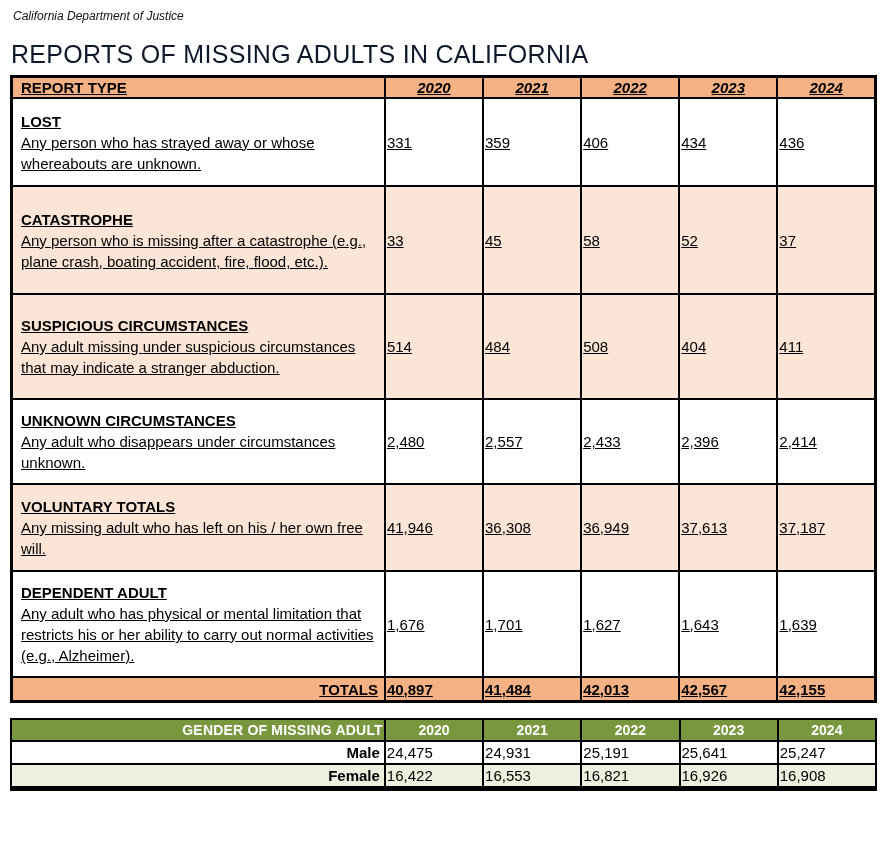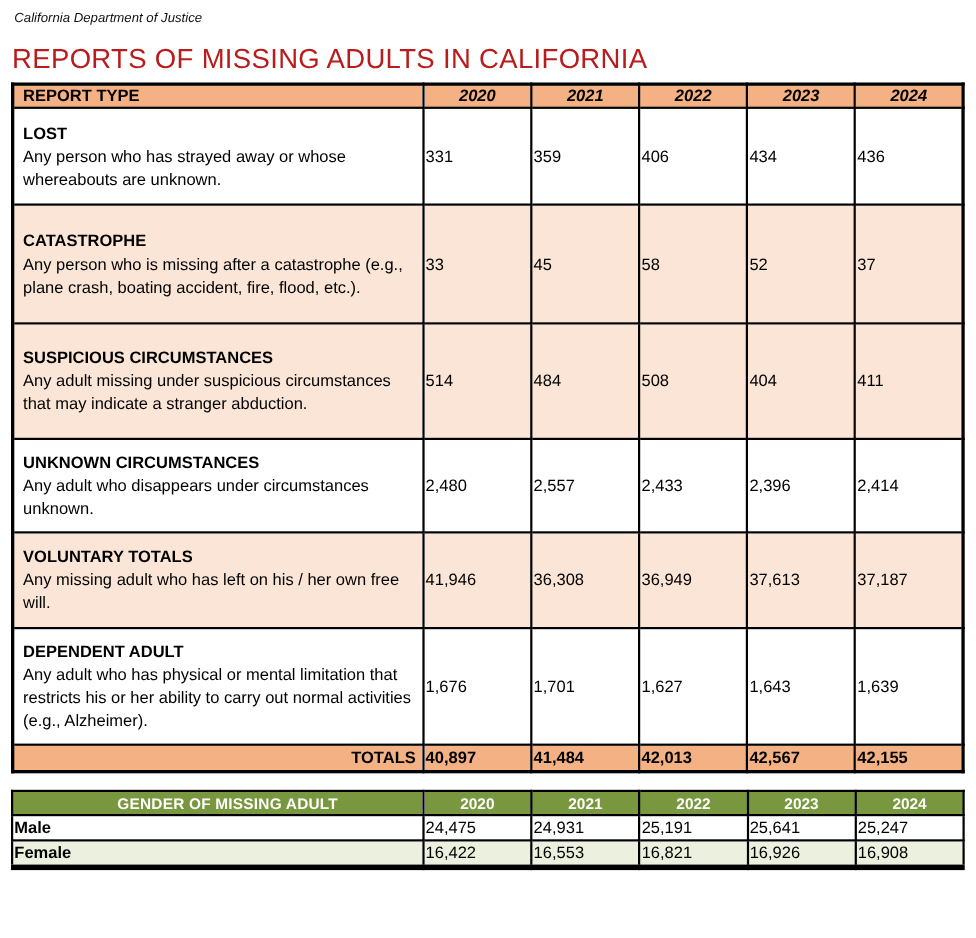--- a/index.html
+++ b/index.html
@@ -18,26 +18,26 @@
   .agency{
     font-style:italic;
     font-size:12px;
     margin:9px 12px 0 13px;
     color:#111;
   }
   .title{
     font-size:25px;
     font-weight:normal;
     letter-spacing:0.3px;
-    color:#b91c1c;
+    color:#0f172a;
     margin:17px 0 6px 11px;
   }
   table{border-collapse:collapse;table-layout:fixed;margin-left:10px;width:867px;}
   .report-table{border:3px solid #000;}
-  .report-table th,.report-table td{border:2px solid #000;overflow:hidden;}
+  .report-table th,.report-table td{border:2px solid #000;overflow:hidden;text-decoration:underline;}
   col.c-type{width:373px;}
   col.c-year{width:98px;}
   .report-table thead th{
     background:var(--orange);
     height:17px;
     font-size:15px;
   }
   .type-hdr{text-align:left;padding-left:8px;}
   .year-hdr{font-style:italic;text-align:center;}
   td.desc{padding:3px 8px;vertical-align:middle;text-align:left;}
@@ -55,24 +55,24 @@
   tr.totals-row td{background:var(--orange);font-weight:bold;height:20px;font-size:15px;}
   td.totals-label{text-align:right;padding-right:6px;}
   .gender-table{margin-top:15px;border:2px solid #000;border-bottom:5px solid #000;}
   .gender-table th,.gender-table td{border:2px solid #000;overflow:hidden;}
   .gender-table thead th{
     background:var(--green);
     color:#fff;
     font-size:14px;
     height:18px;
   }
-  .gender-type-hdr{text-align:center;padding-left:19px;letter-spacing:0.2px;}
+  .gender-type-hdr{text-align:right;padding-left:19px;letter-spacing:0.2px;}
   .gender-year-hdr{text-align:center;}
   .gender-table tbody td{height:19px;font-size:15px;vertical-align:middle;}
-  td.gender-label{text-align:left;font-weight:bold;padding-right:4px;font-size:15px;}
+  td.gender-label{text-align:right;font-weight:bold;padding-right:4px;font-size:15px;}
   tr.female-row td{background:var(--lgreen);}
 </style>
 </head>
 <body>
 
 <div class="page">
 
   <div class="agency">California Department of Justice</div>
   <h1 class="title">REPORTS OF MISSING ADULTS IN CALIFORNIA</h1>
 

